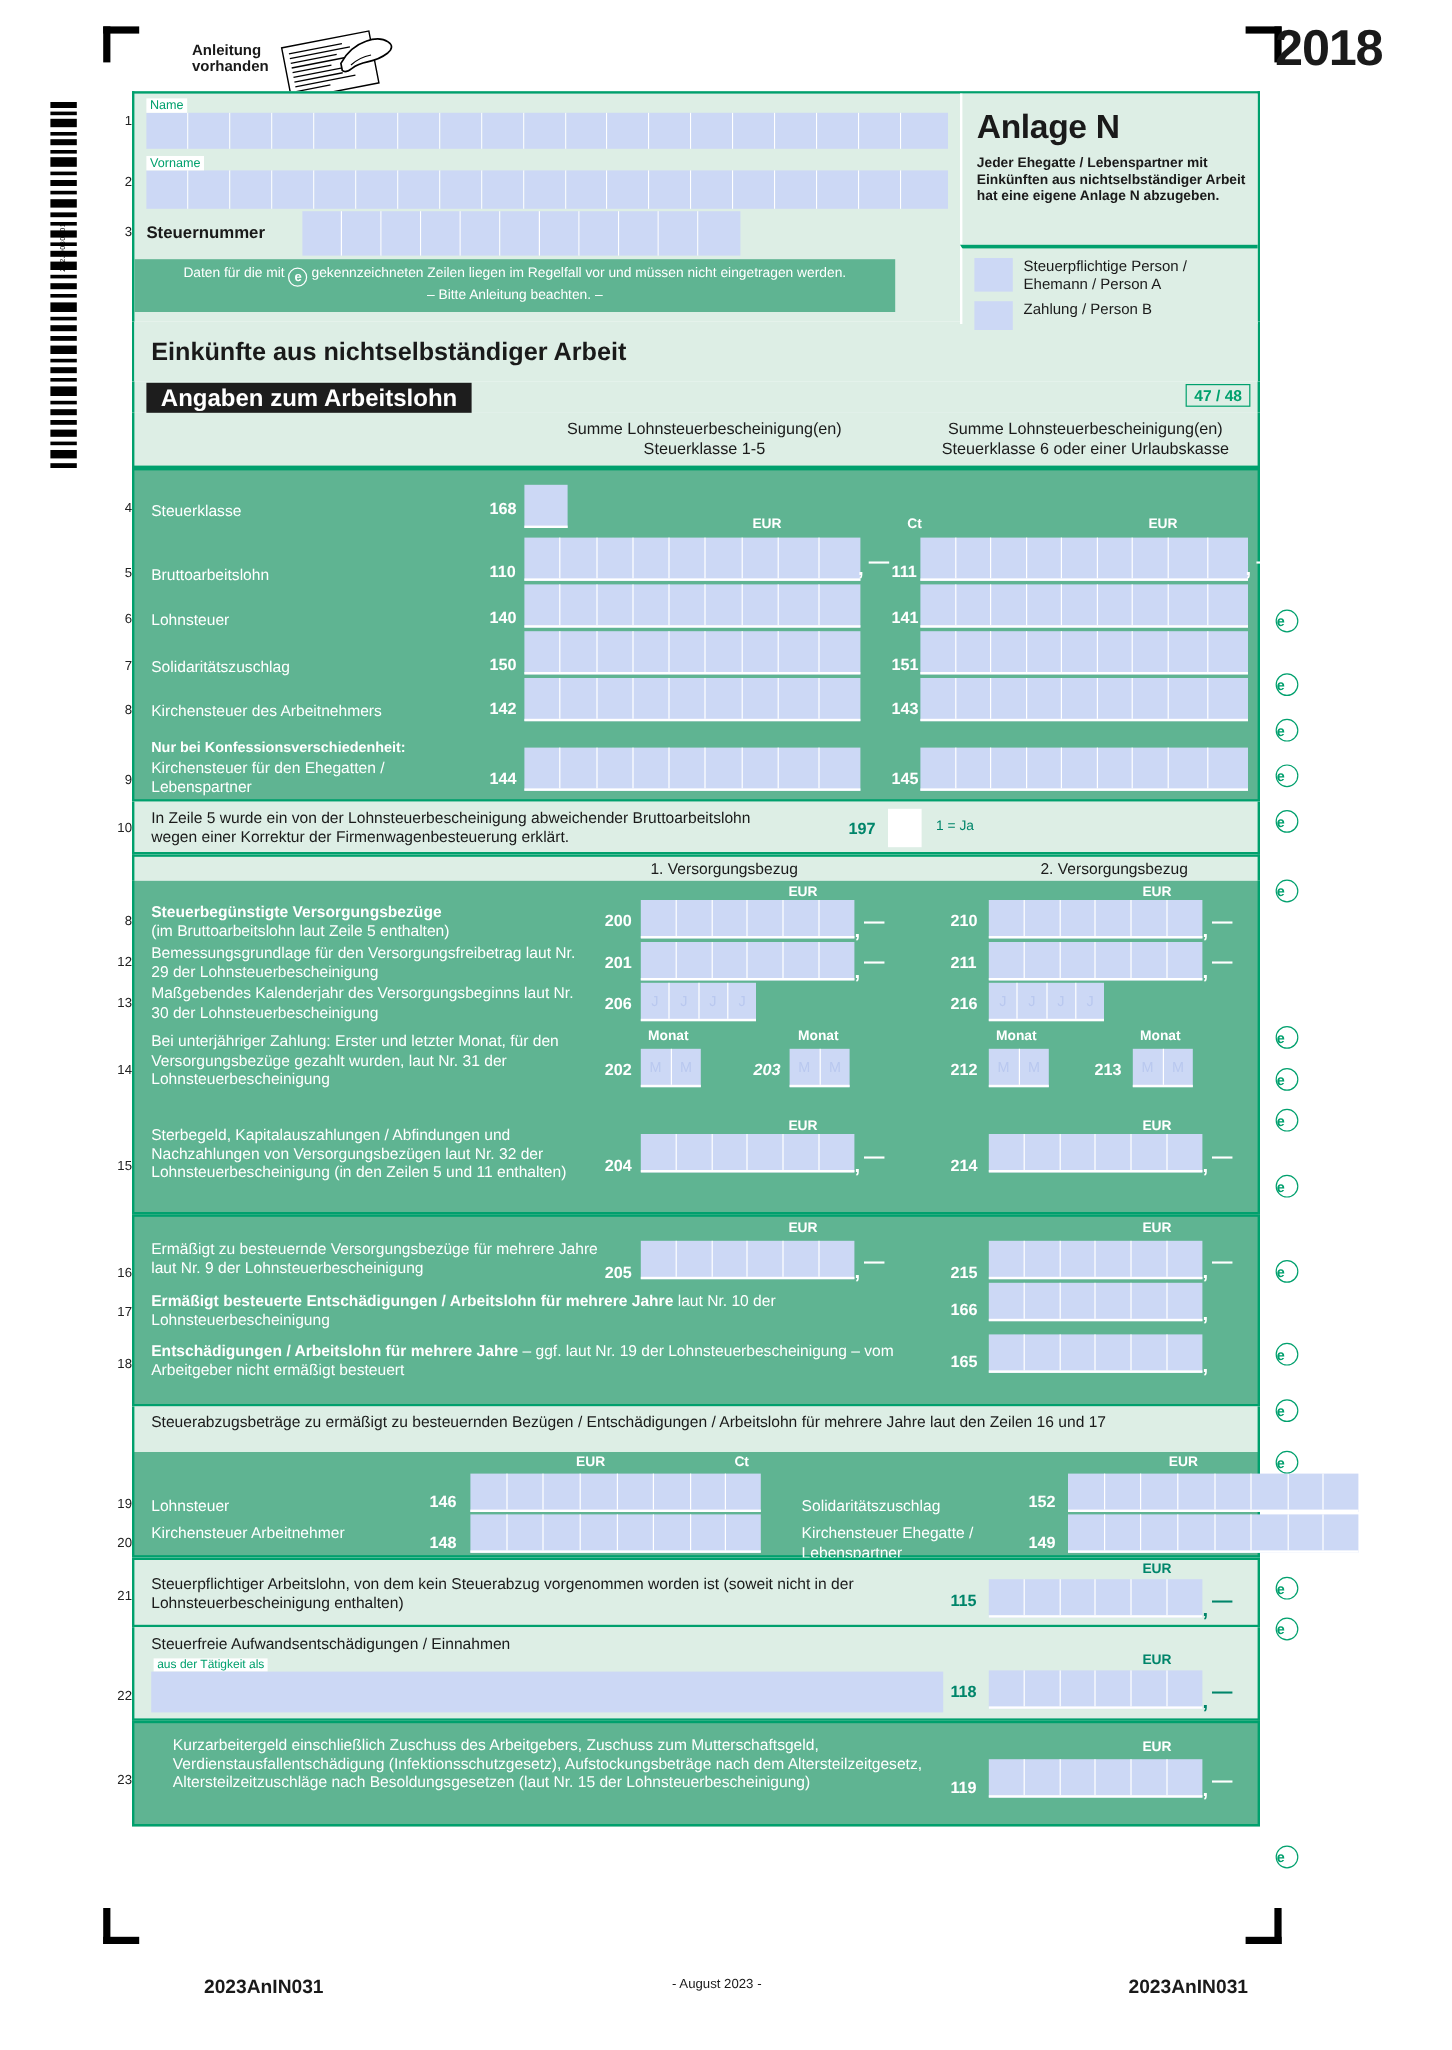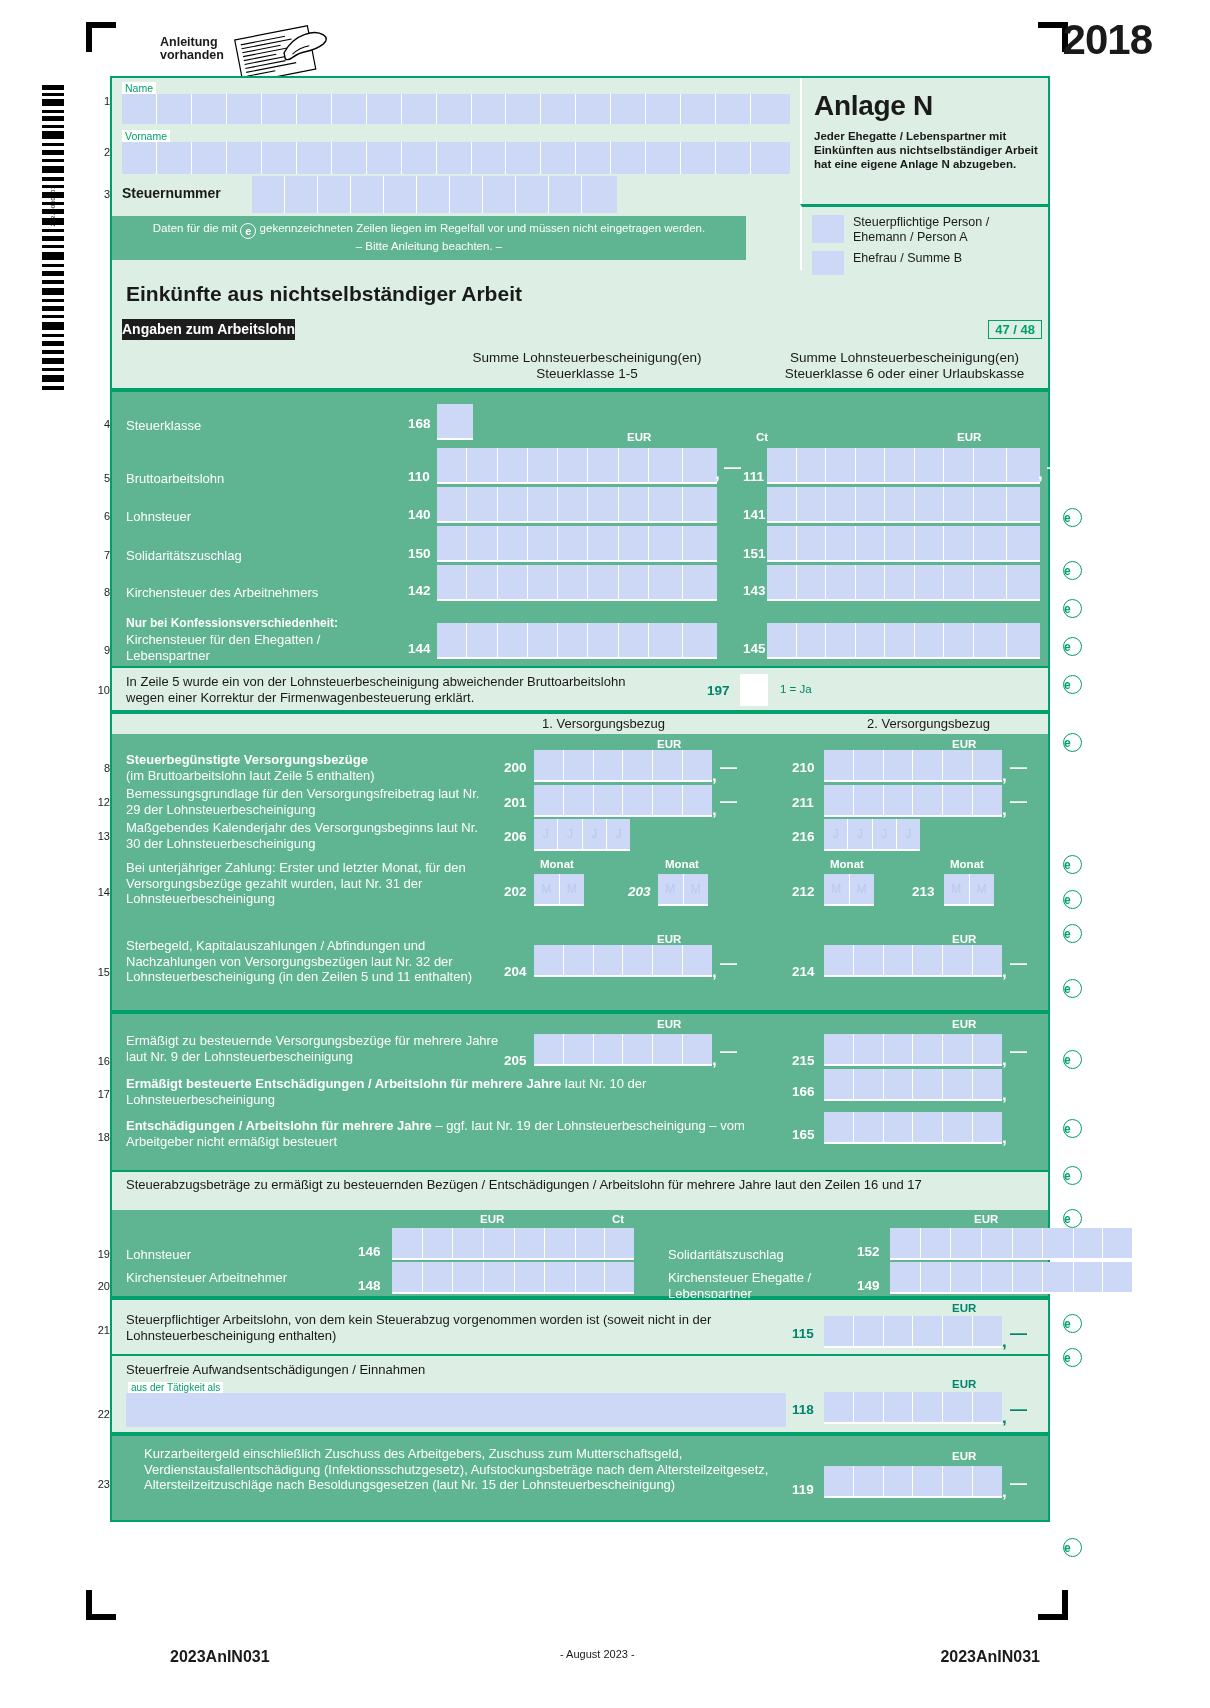--- a/index.html
+++ b/index.html
@@ -97,22 +97,22 @@
   .swatch { width:32px; height:30px; background:#ccd8f5; flex:0 0 32px; margin-right:9px; }
   .swatch.sm { height:26px; }
   .legtxt { font-size:12.5px; line-height:14.5px; }
 
   
   .bigtitle { background:#ddeee5; font-size:21px; font-weight:bold; padding:14px 0 12px 14px; }
   .sectionbar { background:#ddeee5; border-top:3px solid #00a06d; position:relative; height:26px; }
   .blacktag {
     position:absolute; left:10px; top:1px;
     background:#1d1d1d; color:#fff;
-    font-size:14px; font-weight:bold;
-    padding:2px 0 3px;
+    font-size:20px; font-weight:bold;
+    padding:2px 12px 3px;
   }
   .pagebadge {
     position:absolute; right:6px; top:2px;
     border:1.5px solid #00a06d; color:#00a06d;
     font-size:13px; font-weight:bold;
     padding:1px 6px;
   }
 
   
   .colheads { background:#ddeee5; position:relative; height:46px; }
@@ -342,21 +342,21 @@
       <h1>Anlage N</h1>
       <div class="sub">Jeder Ehegatte / Lebenspartner mit Einkünften aus nichtselbständiger Arbeit hat eine eigene Anlage N abzugeben.</div>
     </div>
     <div id="legendbox" style="height:66px;">
       <div class="legrow">
         <div class="swatch" style="height:28px;"></div>
         <div class="legtxt">Steuerpflichtige Person / Ehemann / Person A</div>
       </div>
       <div class="legrow">
         <div class="swatch sm" style="height:24px;"></div>
-        <div class="legtxt">Ehefrau / Summe B</div>
+        <div class="legtxt">Zahlung / Person B</div>
       </div>
     </div>
   </div>
 
   <div class="outer" style="border-top:none;border-bottom:none;">
     <div class="bigtitle">Einkünfte aus nichtselbständiger Arbeit</div>
   </div>
 
   <div class="outer sectionbar" style="border-top:none;border-bottom:none;">
     <div class="blacktag">Angaben zum Arbeitslohn</div>

